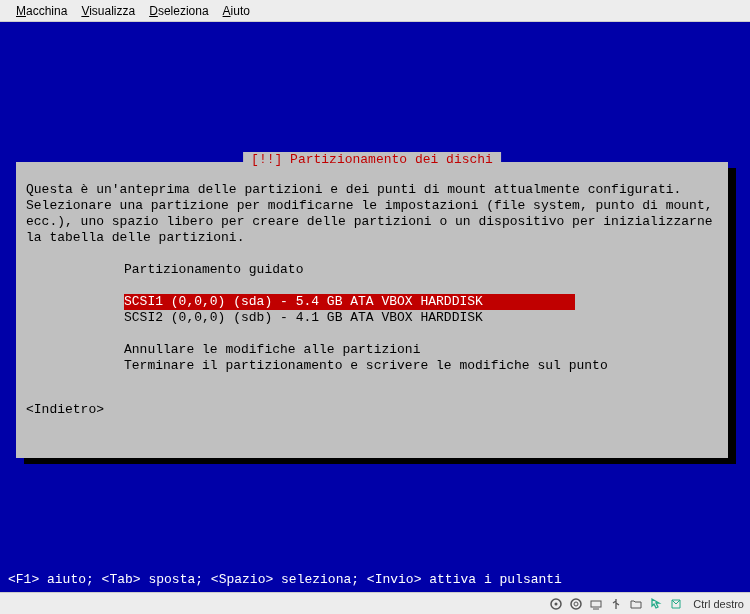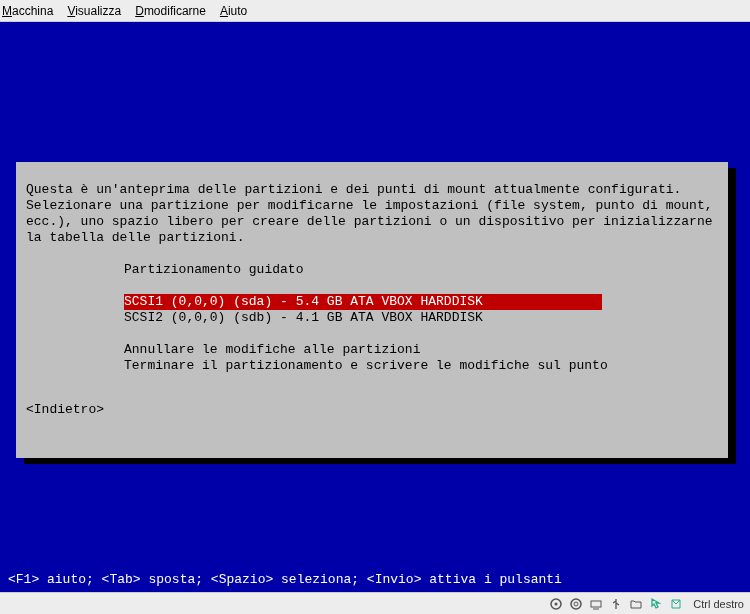--- a/index.html
+++ b/index.html
@@ -10,21 +10,21 @@
   background: #ededed;
   overflow: hidden;
   position: relative;
 }
 .menubar {
   height: 22px;
   background: #ededed;
   border-bottom: 1px solid #ccc;
   display: flex;
   align-items: center;
-  padding: 0 2px;
+  padding: 0 16px;
   font-size: 12px;
   color: #000;
 }
 .menubar-item {
   margin-right: 14px;
   cursor: pointer;
 }
 .menubar-item .ul { text-decoration: underline; }
 .terminal {
   position: absolute;
@@ -71,21 +71,21 @@
   margin-top: 8px;
   color: #000;
   white-space: pre-wrap;
 }
 .menu-block { margin-top: 16px; margin-left: 98px; }
 .menu-line { white-space: pre; }
 .menu-line.selected {
   background: #c00000;
   color: #fff;
   display: inline-block;
-  padding-right: 119px;
+  padding-right: 92px;
 }
 .back-btn {
   margin-top: 28px;
   color: #000;
   display: inline-block;
 }
 .fkeys {
   position: absolute;
   left: 8px;
   bottom: 4px;
@@ -117,27 +117,28 @@
   color: #555;
 }
 .status-text { margin-left: 4px; }
 </style>
 </head>
 <body>
 
 <div class="menubar">
   <span class="menubar-item"><span class="ul">M</span><span>acchina</span></span>
   <span class="menubar-item"><span class="ul">V</span><span>isualizza</span></span>
-  <span class="menubar-item"><span class="ul">D</span><span>modificarne</span></span>
+  <span class="menubar-item"><span class="ul">D</span><span>seleziona</span></span>
   <span class="menubar-item"><span class="ul">A</span><span>iuto</span></span>
 </div>
 
 <div class="terminal">
   <div class="dialog-shadow"></div>
   <div class="dialog">
+    <div class="dialog-title">[!!] Partizionamento dei dischi</div>
     <div class="dialog-body">Questa è un'anteprima delle partizioni e dei punti di mount attualmente configurati.
 Selezionare una partizione per modificarne le impostazioni (file system, punto di mount,
 ecc.), uno spazio libero per creare delle partizioni o un dispositivo per inizializzarne
 la tabella delle partizioni.</div>
     <div class="menu-block">
       <div class="menu-line">Partizionamento guidato</div>
       <div style="height:16px"></div>
       <div class="menu-line selected">SCSI1 (0,0,0) (sda) - 5.4 GB ATA VBOX HARDDISK</div>
       <div class="menu-line">SCSI2 (0,0,0) (sdb) - 4.1 GB ATA VBOX HARDDISK</div>
       <div style="height:16px"></div>

